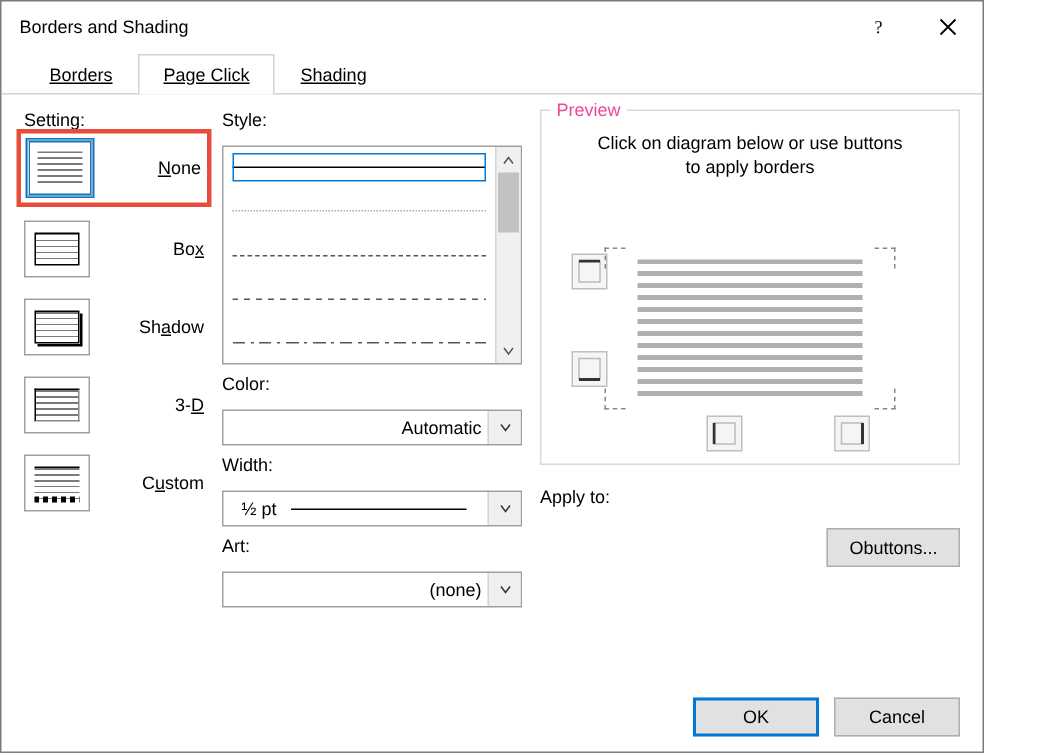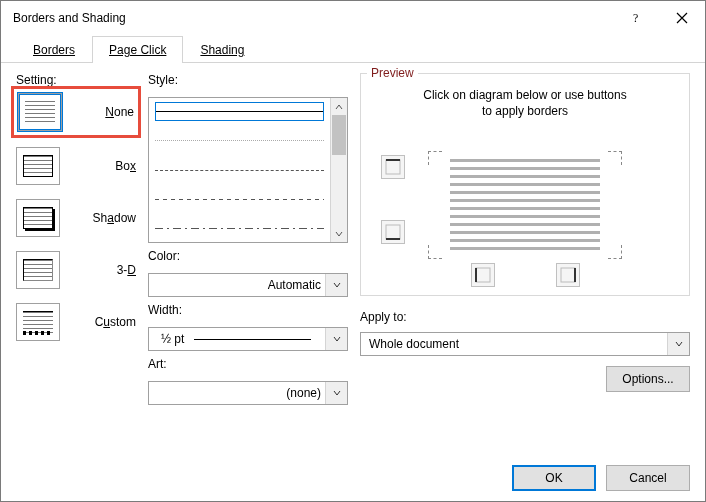--- a/index.html
+++ b/index.html
@@ -4,21 +4,21 @@
 <style>
   * { box-sizing: border-box; -webkit-font-smoothing: antialiased; }
   body {
     margin: 0; padding: 0;
     font-family: "Segoe UI", Tahoma, sans-serif;
     font-size: 12px;
     background: #fff;
     color: #000;
   }
   .window {
-    width: 706px; height: 502px;
+    width: 656px; height: 502px;
     border: 1px solid #7a7a7a;
     background: #fff;
     position: relative;
     display: flex; flex-direction: column;
   }
   .titlebar {
     height: 34px;
     display: flex; align-items: center;
     padding: 0 0 0 12px;
   }
@@ -143,24 +143,24 @@
   .wline { flex:1; border-top:1px solid #000; margin-right:10px;}
 
   .col-preview { flex:1; display:flex; flex-direction:column; }
   .fieldset {
     position:relative; border:1px solid #d9d9d9;
     border-radius:0; padding: 12px 10px 10px 10px;
     margin-bottom: 10px;
   }
   .fieldset .legend {
     position:absolute; top:-8px; left:6px; background:#fff; padding:0 4px;
-    color:#7f1d1d;
+    color:#ec4899;
     text-align:center;
   }
-  .hint { text-align:center; margin: 2px 0 6px 0; line-height:1.3; }
+  .hint { text-align:center; margin: 2px 0 20px 0; line-height:1.3; }
 
   .diagram {
     height: 160px; position:relative;
     display:flex; align-items:center; justify-content:center;
   }
   .page-preview {
     width: 150px; height: 100px; position:relative;
   }
   .page-preview .pglines{
     position:absolute; left:0; right:0; top:4px; bottom:4px;
@@ -374,34 +374,26 @@
             <div class="corner tr"></div>
             <div class="corner bl"></div>
             <div class="corner br"></div>
             <div class="pglines"></div>
           </div>
         </div>
       </div>
 
       <div class="applyrow">
         <div class="label">App<span class="u">l</span>y to:</div>
-        <div class="combo">
-          <div class="val left">Whole document</div>
-          <div class="dd">
-              <svg class="chev" viewBox="0 0 8 8">
-                <path d="M1 2 L4 6 L7 2" fill="none" stroke="#333"></path>
-              </svg>
-            </div>
-        </div>
       </div>
 
       <div class="options-row">
         <div class="btn">
             <span class="u">O</span>
-            <span>ptions...</span>
+            <span>buttons...</span>
           </div>
       </div>
     </div>
 
   </div>
 
   <div class="footer">
     <div class="btn primary">OK</div>
     <div class="btn">Cancel</div>
   </div>

